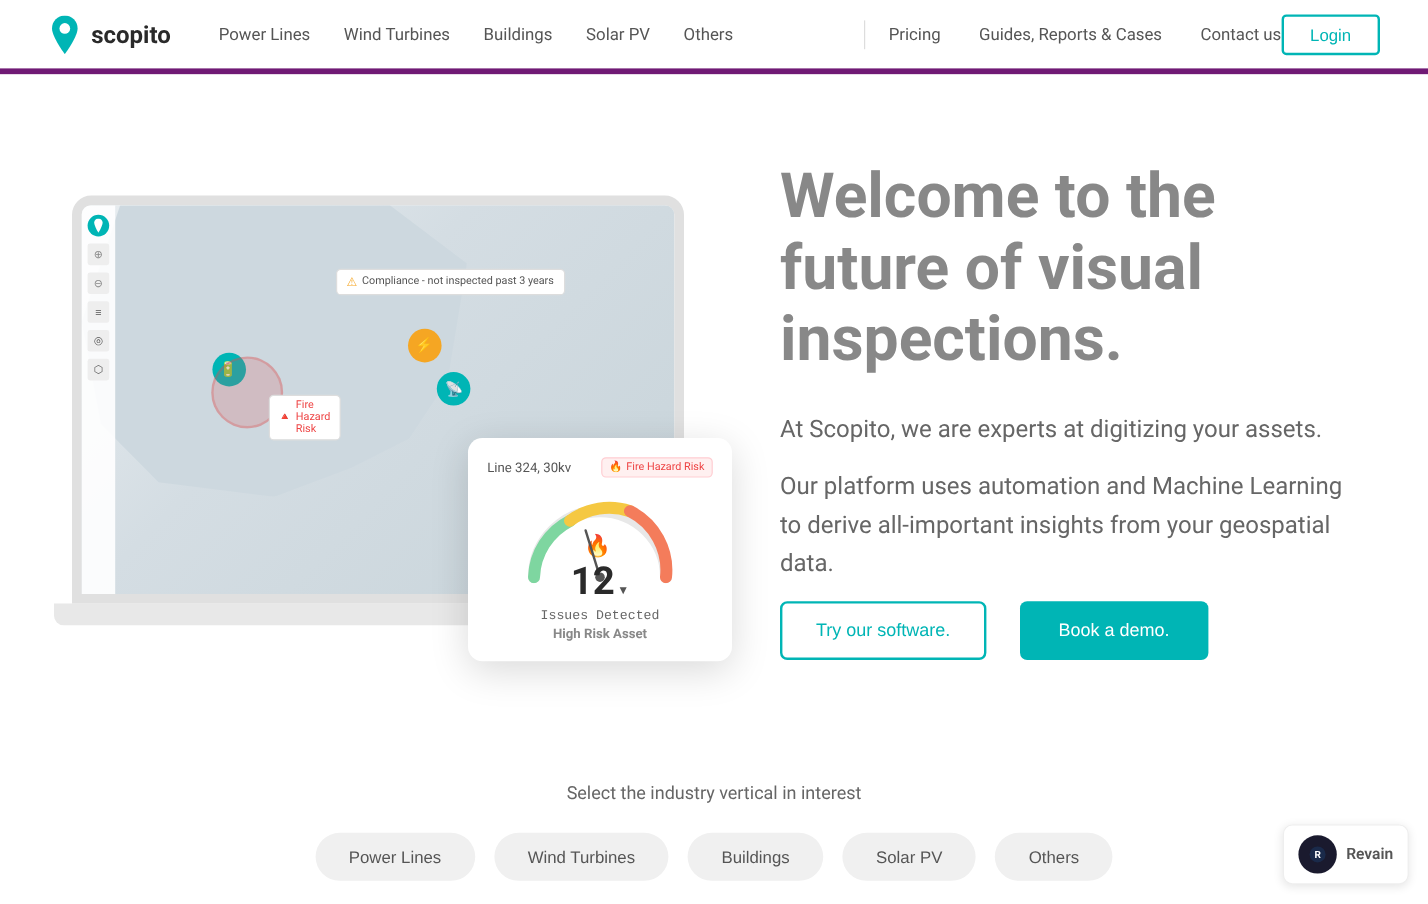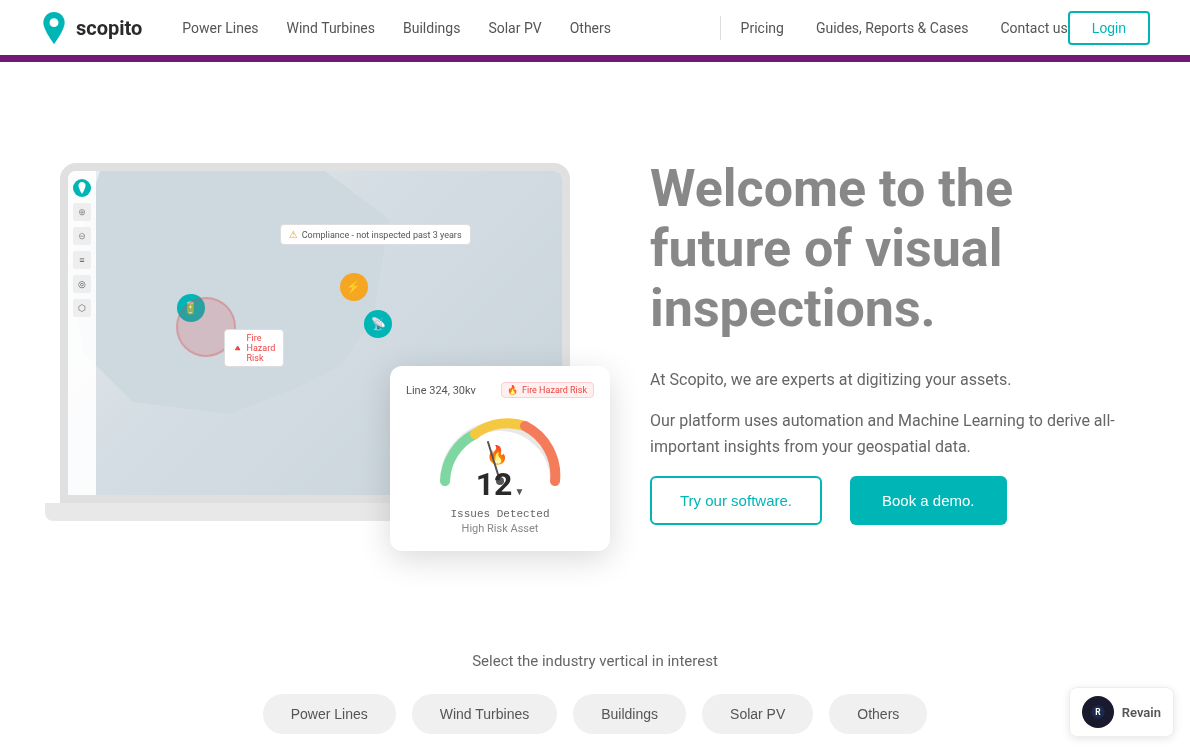--- a/index.html
+++ b/index.html
@@ -5,21 +5,21 @@
     * { margin: 0; padding: 0; box-sizing: border-box; }
     body { font-family: -apple-system, BlinkMacSystemFont, 'Segoe UI', Roboto, sans-serif; background: #fff; color: #333; }
 
     
     nav {
       display: flex;
       align-items: center;
       justify-content: flex-start;
       padding: 0 40px;
       height: 62px;
-      border-bottom: 7px solid #701a75;
+      border-bottom: 5px solid #701a75;
       background: #fff;
     }
     .nav-logo {
       display: flex;
       align-items: center;
       gap: 8px;
       font-size: 20px;
       font-weight: 700;
       color: #2a2a2a;
       text-decoration: none;
@@ -261,36 +261,37 @@
       text-align: center;
       font-size: 11px;
       color: #666;
       font-family: Liberation Mono, monospace;
     }
     .card-sublabel {
       text-align: center;
       font-size: 11px;
       color: #888;
       margin-top: 2px;
+      font-weight: bold;
     }
 
     
     .hero-right {
       flex: 1;
       padding-left: 80px;
     }
     .hero-title {
       font-size: 52px;
       font-weight: 700;
       color: #888;
       line-height: 1.15;
       margin-bottom: 28px;
     }
     .hero-desc {
-      font-size: 16px;
+      font-size: 20px;
       color: #666;
       line-height: 1.6;
       margin-bottom: 16px;
     }
     .hero-desc-2 {
       font-size: 15px;
       color: #666;
       line-height: 1.6;
       margin-bottom: 36px;
     }

